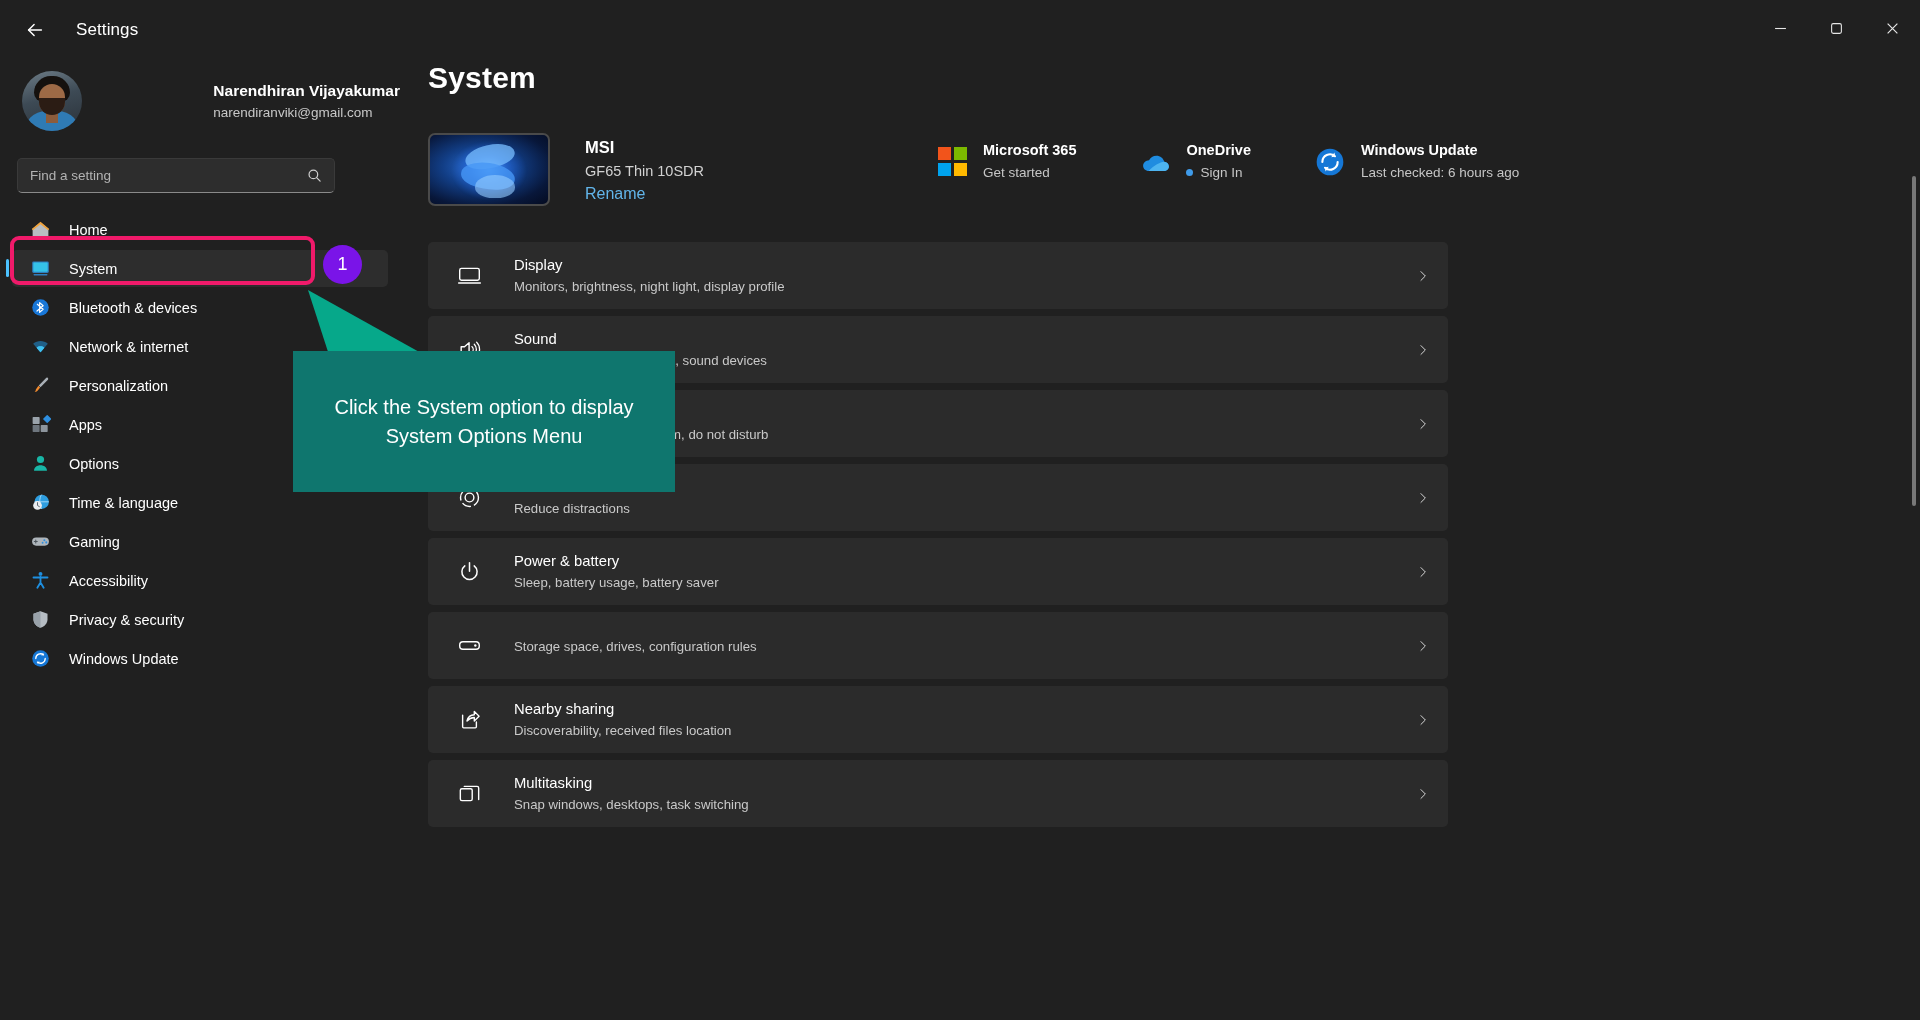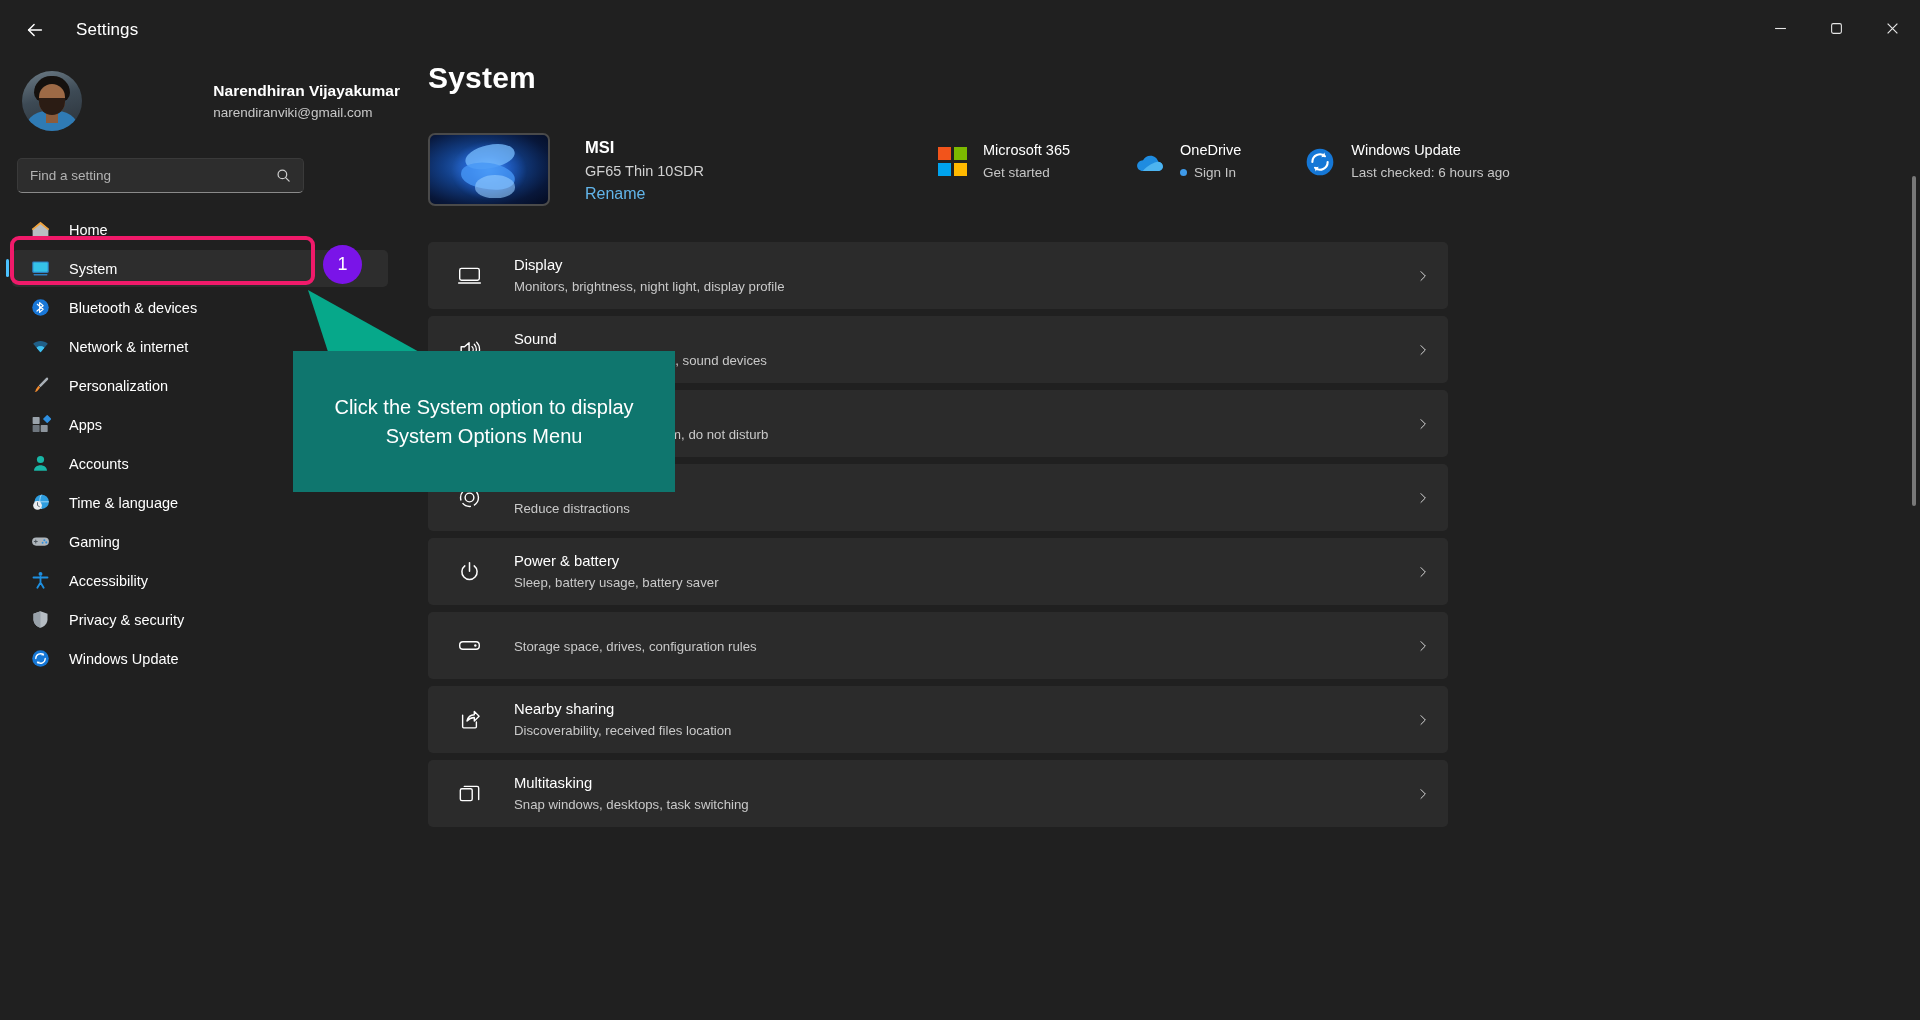--- a/index.html
+++ b/index.html
@@ -31,21 +31,21 @@
   }
   .avatar .hair { position: absolute; left: 12px; top: 5px; width: 36px; height: 26px; background: #15110e; border-radius: 18px 18px 10px 10px; }
   .avatar .face { position: absolute; left: 17px; top: 13px; width: 26px; height: 30px; background: #9d6a46; border-radius: 13px 13px 12px 12px; }
   .avatar .beard { position: absolute; left: 17px; top: 27px; width: 26px; height: 17px; background: #2b1c14; border-radius: 0 0 13px 13px; }
   .avatar .shirt { position: absolute; left: 2px; bottom: -6px; width: 56px; height: 26px; background: #2f7bb5; border-radius: 22px 22px 0 0; }
   .avatar .neck { position: absolute; left: 24px; bottom: 8px; width: 12px; height: 14px; background: #8c5c3c; }
   .profile-text { margin-left: 16px; }
   .profile-name { font-size: 15.5px; font-weight: bold; color: #ffffff; line-height: 20px; }
   .profile-mail { font-size: 13.5px; color: #c8c8c8; line-height: 19px; margin-top: 2px; }
 
-  .search-wrap { margin: 16px 0 0 17px; width: 287px; height: 35px; background: #2d2d2d; border: 1px solid #3a3a3a; border-bottom: 1px solid #8a8a8a; border-radius: 5px; display: flex; align-items: center; padding: 0 12px; }
+  .search-wrap { margin: 16px 0 0 17px; width: 318px; height: 35px; background: #2d2d2d; border: 1px solid #3a3a3a; border-bottom: 1px solid #8a8a8a; border-radius: 5px; display: flex; align-items: center; padding: 0 12px; }
   .search-wrap input { flex: 1; background: transparent; border: 0; outline: none; color: #cfcfcf; font-size: 13.5px; font-family: "Liberation Sans", sans-serif; }
   .search-wrap input::placeholder { color: #b3b3b3; }
   .search-icon svg { width: 15px; height: 15px; display: block; }
 
   .nav { margin-top: 18px; }
   .nav-item { position: relative; display: flex; align-items: center; height: 37px; margin: 2px 12px 2px 12px; padding-left: 16px; border-radius: 5px; text-align: center; }
   .nav-item.selected { background: #2d2d2d; }
   .nav-item.selected::before { content: ""; position: absolute; left: -6px; top: 9px; width: 3px; height: 18px; background: #4cc2ff; border-radius: 2px; }
   .nav-ico { width: 24px; height: 24px; flex: none; display: flex; align-items: center; justify-content: center; }
   .nav-ico svg { width: 21px; height: 21px; display: block; }
@@ -70,21 +70,21 @@
   .device-thumb .p3 { left: 38%; top: 58%; width: 34%; height: 34%; background: rgba(150,205,255,.6); }
   .device-info { margin-left: 35px; padding-top: 3px; }
   .device-name { font-size: 16.5px; font-weight: bold; color: #ffffff; line-height: 22px; }
   .device-model { font-size: 14.5px; color: #d2d2d2; line-height: 22px; margin-top: 2px; }
   .device-rename { font-size: 16px; color: #62b5ea; line-height: 22px; margin-top: 1px; }
 
   .status-row { position: absolute; top: 85px; left: 535px; display: flex; align-items: center; gap: 0; }
   .status-card { display: flex; align-items: center; margin-right: 62px; }
   .status-ico { width: 34px; height: 34px; flex: none; display: flex; align-items: center; justify-content: center; }
   .status-text { margin-left: 14px; }
-  .status-title { font-size: 14.5px; font-weight: normal; color: #ffffff; line-height: 19px; }
+  .status-title { font-size: 14.5px; font-weight: bold; color: #ffffff; line-height: 19px; }
   .status-sub { font-size: 13.5px; color: #c6c6c6; line-height: 19px; margin-top: 3px; display: flex; align-items: center; }
   .dot { width: 7px; height: 7px; border-radius: 50%; background: #3f9bea; margin-right: 7px; display: inline-block; }
 
   .ms-logo { display: grid; grid-template-columns: 13px 13px; grid-template-rows: 13px 13px; gap: 3px; }
   .ms-logo i { display: block; }
 
   .cards { position: absolute; top: 186px; left: 28px; width: 1020px; }
   .card { height: 67px; background: #2b2b2b; border-radius: 5px; margin-bottom: 7px; display: flex; align-items: center; padding: 0 18px 0 26px; position: relative; }
   .card-ico { width: 30px; height: 30px; flex: none; display: flex; align-items: center; justify-content: center; color: #ffffff; }
   .card-ico svg { width: 25px; height: 25px; display: block; }
@@ -222,21 +222,21 @@
           </span>
           <span class="nav-label">Apps</span>
         </div>
         <div class="nav-item">
           <span class="nav-ico">
             <svg viewBox="0 0 24 24" xmlns="http://www.w3.org/2000/svg">
               <circle cx="12" cy="7.4" r="4.1" fill="#18b6a6"></circle>
               <path d="M4.6 20.4c0-4 3.3-6.4 7.4-6.4s7.4 2.4 7.4 6.4z" fill="#18b6a6"></path>
             </svg>
           </span>
-          <span class="nav-label">Accounts</span>
+          <span class="nav-label">Options</span>
         </div>
         <div class="nav-item">
           <span class="nav-ico">
             <svg viewBox="0 0 24 24" xmlns="http://www.w3.org/2000/svg">
               <circle cx="13.4" cy="11.2" r="8.2" fill="#2e9ee0"></circle>
               <path d="M13.4 3c-3 2.6-3 13.8 0 16.4M5.3 11.2h16.2" stroke="#bfe6f8" stroke-width=".9" fill="none"></path>
               <circle cx="8.6" cy="15.4" r="5" fill="#e9edf0"></circle>
               <path d="M8.6 12.2v3.2l2.1 1.3" stroke="#54606a" stroke-width="1.1" fill="none" stroke-linecap="round"></path>
             </svg>
           </span>

